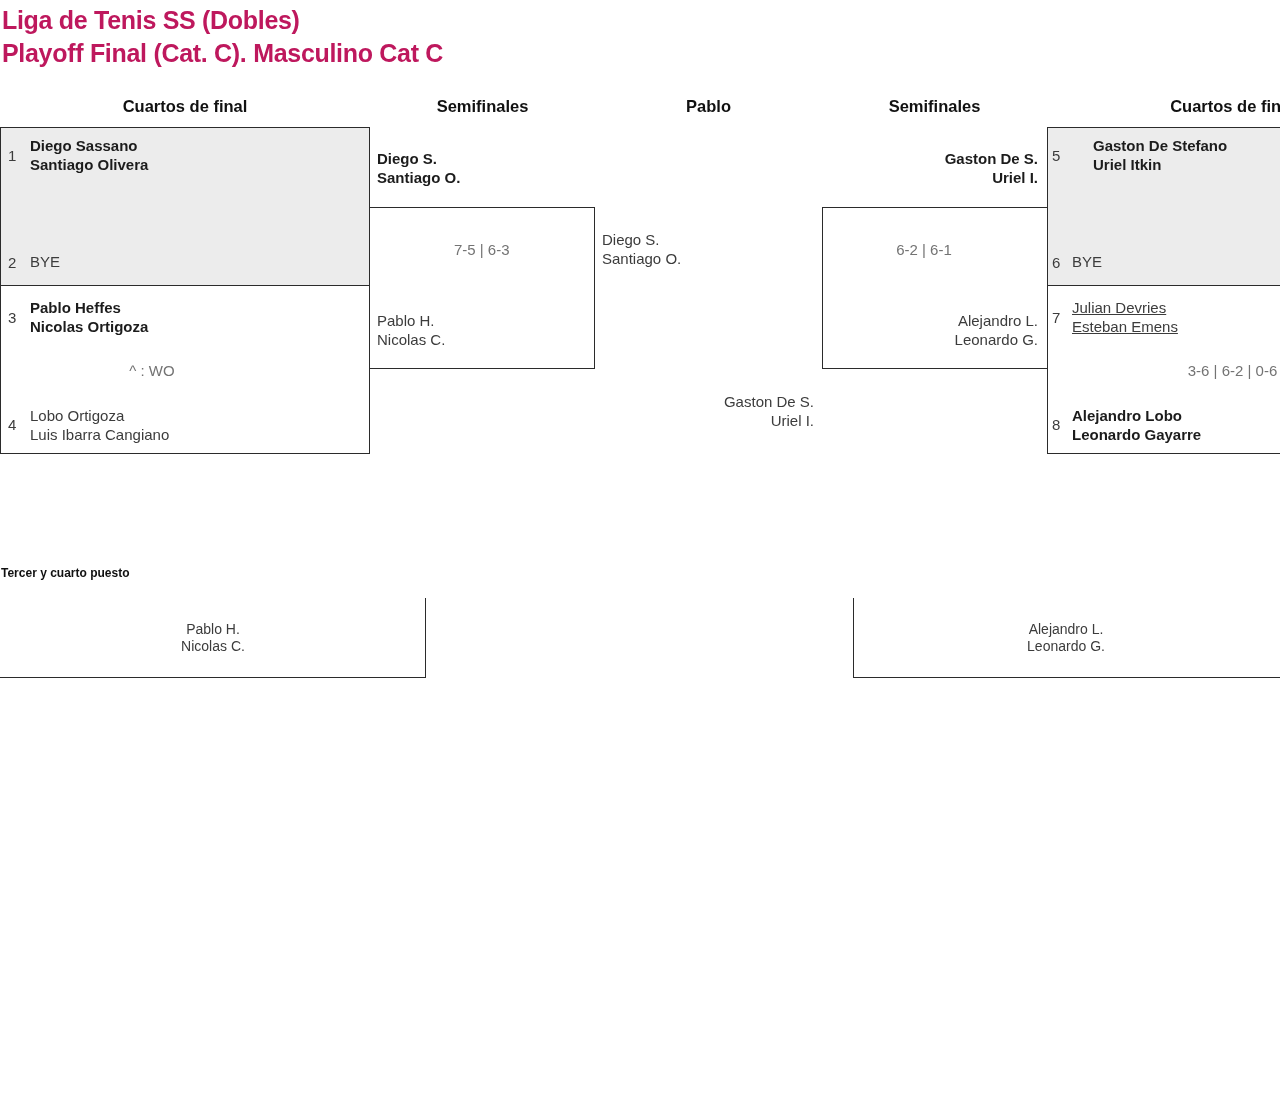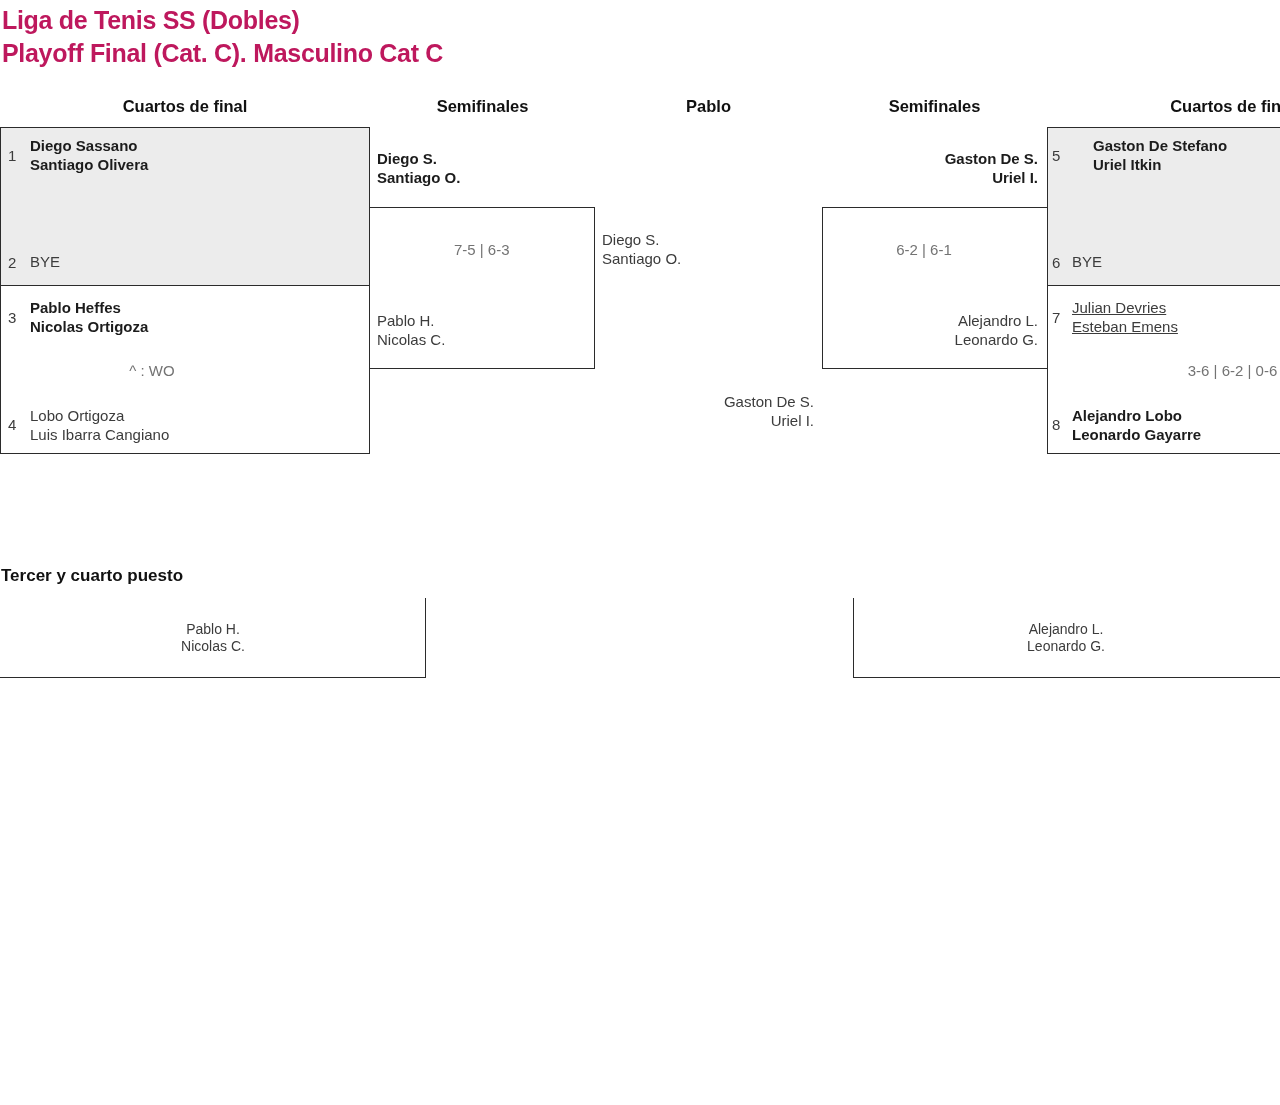--- a/index.html
+++ b/index.html
@@ -46,21 +46,21 @@
   .open-box-right { border-right: 1.5px solid #2b2b2b; border-bottom: 1.5px solid #2b2b2b; }
   .open-box-left  { border-left: 1.5px solid #2b2b2b;  border-bottom: 1.5px solid #2b2b2b; }
 
   
   .team { font-size: 15px; line-height: 19px; color: #3c3c3c; white-space: nowrap; }
   .team.bold { font-weight: 700; color: #1c1c1c; }
   .team.right { text-align: right; }
   .seed { font-size: 15px; line-height: 19px; color: #3c3c3c; }
   .score { font-size: 15px; color: #737373; text-align: center; white-space: nowrap; }
   .bye { font-size: 15px; color: #3c3c3c; }
-  .section-heading { font-size: 17px; font-weight: 700; color: #111; }
+  .section-heading { font-size: 12px; font-weight: 700; color: #111; }
   .small-team { font-size: 14px; line-height: 17px; color: #3c3c3c; text-align: center; white-space: nowrap; }
 </style>
 </head>
 <body>
 
 <div id="screen">
 
   <div class="abs page-title">
     <div>Liga de Tenis SS (Dobles)</div>
     <div>Playoff Final (Cat. C). Masculino Cat C</div>

